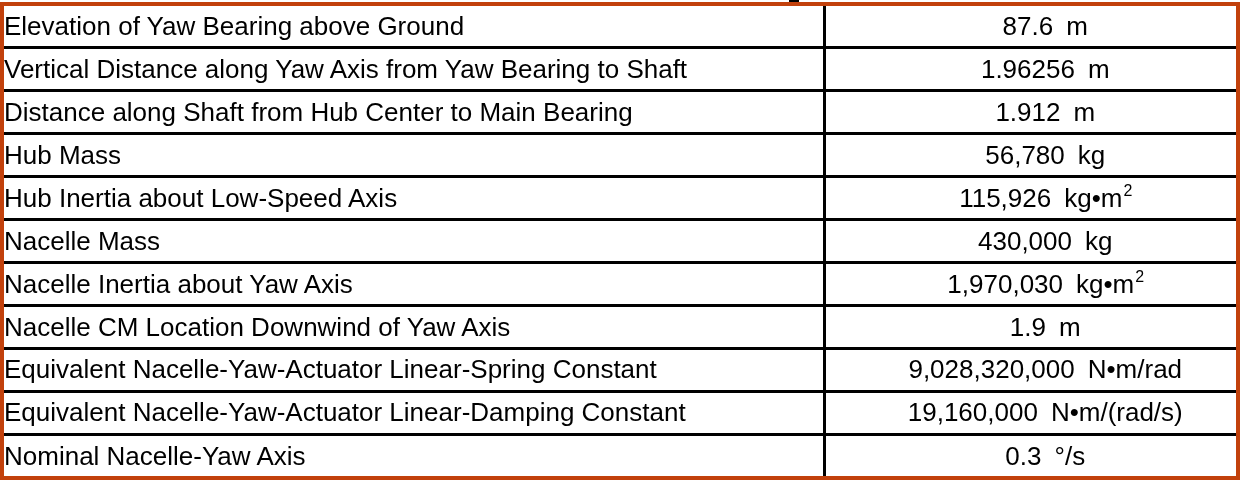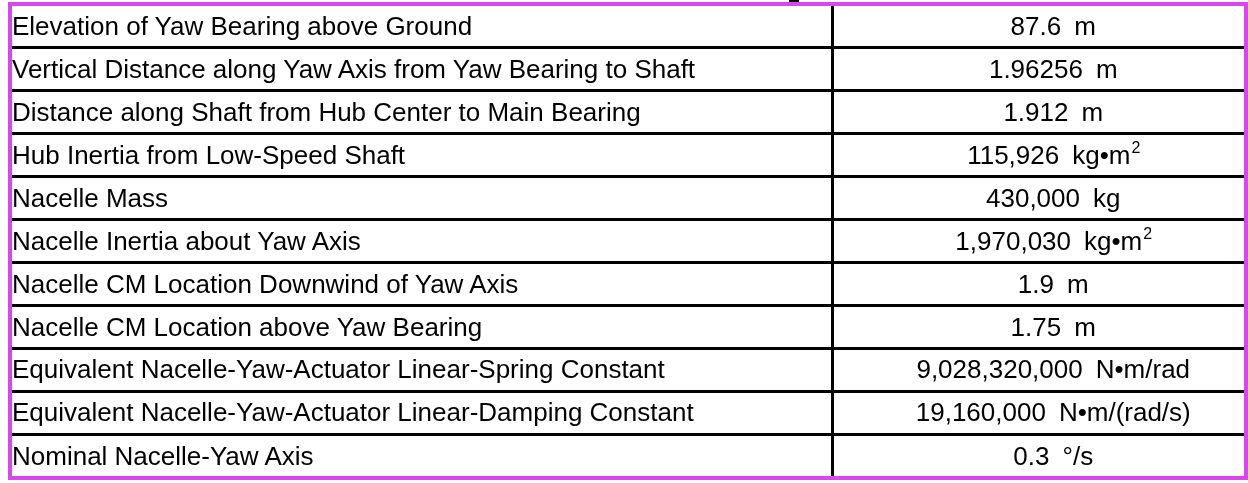--- a/index.html
+++ b/index.html
@@ -12,24 +12,24 @@
   }
   .stage { position: relative; width: 1248px; height: 483px; }
 
   
   .artifact {
     position: absolute; left: 789px; top: 0;
     width: 10px; height: 4px; background: #000;
   }
 
   table.props {
-    position: absolute; left: 8px; top: 2px;
+    position: absolute; left: 0; top: 2px;
     width: 1240px; height: 478px;
     border-collapse: collapse; table-layout: fixed;
-    border: 4px solid #d946ef;
+    border: 4px solid #c2410c;
   }
   table.props td {
     border: 3px solid #000;
     padding: 0;
     font-size: 26px;
     line-height: 1.1;
     vertical-align: middle;
     white-space: nowrap;
     overflow: hidden;
   }
@@ -85,21 +85,30 @@
       <tr>
         <td class="lbl">Distance along Shaft from Hub Center to Main Bearing</td>
         <td class="val">
           <div class="vwrap">
               <span class="num">1.912</span>
               <span class="unit"><span>m</span><span class="sup"></span></span>
             </div>
         </td>
       </tr>
       <tr>
-        <td class="lbl">Hub Inertia from Low-Speed Shaft</td>
+        <td class="lbl">Hub Mass</td>
+        <td class="val">
+          <div class="vwrap">
+              <span class="num">56,780</span>
+              <span class="unit"><span>kg</span><span class="sup"></span></span>
+            </div>
+        </td>
+      </tr>
+      <tr>
+        <td class="lbl">Hub Inertia about Low-Speed Axis</td>
         <td class="val">
           <div class="vwrap">
               <span class="num">115,926</span>
               <span class="unit"><span>kg•m</span><span class="sup">2</span></span>
             </div>
         </td>
       </tr>
       <tr>
         <td class="lbl">Nacelle Mass</td>
         <td class="val">
@@ -116,29 +125,20 @@
               <span class="num">1,970,030</span>
               <span class="unit"><span>kg•m</span><span class="sup">2</span></span>
             </div>
         </td>
       </tr>
       <tr>
         <td class="lbl">Nacelle CM Location Downwind of Yaw Axis</td>
         <td class="val">
           <div class="vwrap">
               <span class="num">1.9</span>
-              <span class="unit"><span>m</span><span class="sup"></span></span>
-            </div>
-        </td>
-      </tr>
-      <tr>
-        <td class="lbl">Nacelle CM Location above Yaw Bearing</td>
-        <td class="val">
-          <div class="vwrap">
-              <span class="num">1.75</span>
               <span class="unit"><span>m</span><span class="sup"></span></span>
             </div>
         </td>
       </tr>
       <tr>
         <td class="lbl">Equivalent Nacelle-Yaw-Actuator Linear-Spring Constant</td>
         <td class="val">
           <div class="vwrap">
               <span class="num">9,028,320,000</span>
               <span class="unit"><span>N•m/rad</span><span class="sup"></span></span>

